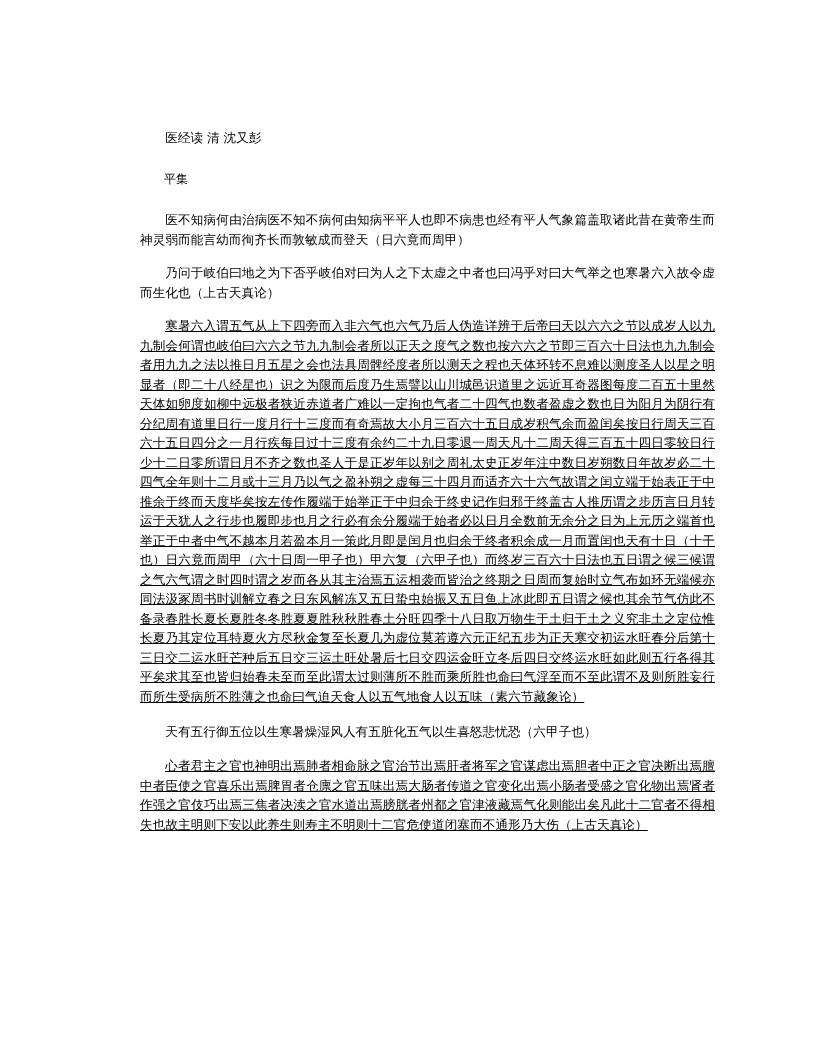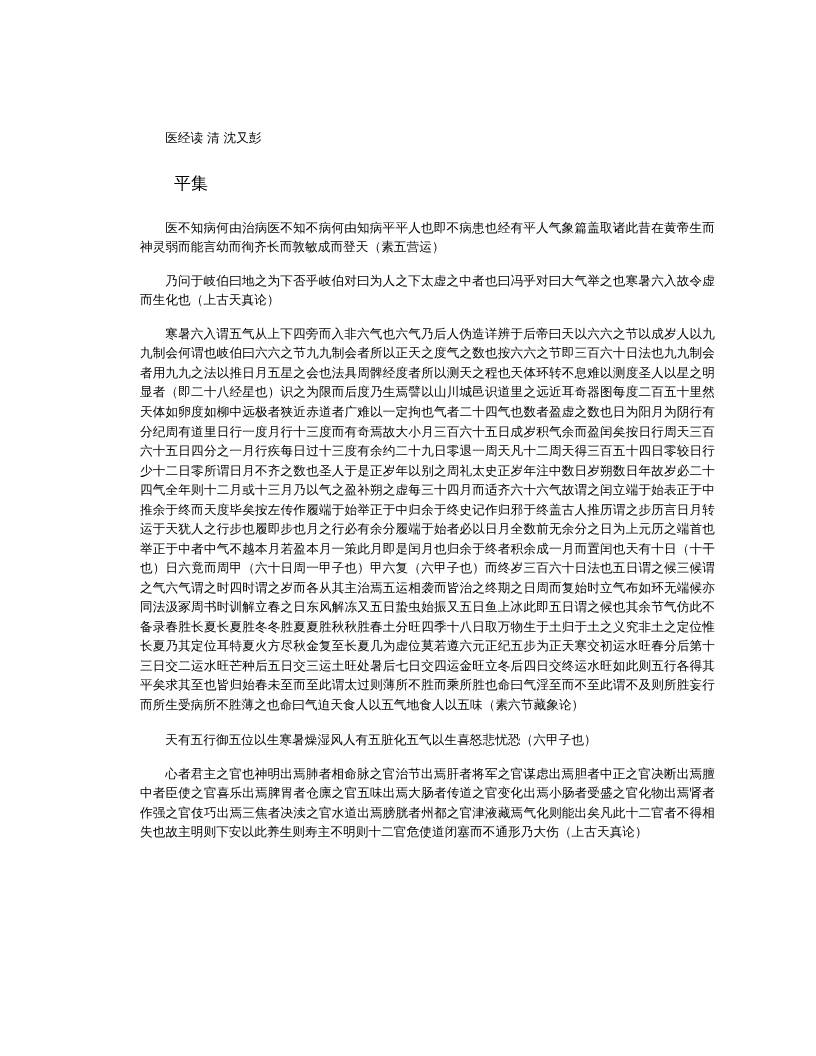--- a/index.html
+++ b/index.html
@@ -34,39 +34,40 @@
   .para.indent {
     text-indent: 2em;
   }
   .title-line {
     font-size: 12.6px;
     line-height: 1.55;
     margin: 0 0 22px 0;
     text-indent: 2em;
   }
   .subtitle-line {
-    font-size: 17px;
+    font-size: 12px;
     line-height: 1.55;
     margin: 0 0 22px 0;
     text-indent: 2em;
   }
   .para.block {
     margin-bottom: 16px;
+    text-decoration: underline;
   }
 </style>
 </head>
 <body>
 
 <div class="page">
   <div class="doc-body">
 
     <div class="title-line">医经读  清  沈又彭</div>
 
     <div class="subtitle-line">平集</div>
 
-    <p class="para indent">医不知病何由治病医不知不病何由知病平平人也即不病患也经有平人气象篇盖取诸此昔在黄帝生而神灵弱而能言幼而徇齐长而敦敏成而登天（素五营运）</p>
+    <p class="para indent">医不知病何由治病医不知不病何由知病平平人也即不病患也经有平人气象篇盖取诸此昔在黄帝生而神灵弱而能言幼而徇齐长而敦敏成而登天（日六竟而周甲）</p>
     <p class="para indent">乃问于岐伯曰地之为下否乎岐伯对曰为人之下太虚之中者也曰冯乎对曰大气举之也寒暑六入故令虚而生化也（上古天真论）</p>
     <p class="para indent block">寒暑六入谓五气从上下四旁而入非六气也六气乃后人伪造详辨于后帝曰天以六六之节以成岁人以九九制会何谓也岐伯曰六六之节九九制会者所以正天之度气之数也按六六之节即三百六十日法也九九制会者用九九之法以推日月五星之会也法具周髀经度者所以测天之程也天体环转不息难以测度圣人以星之明显者（即二十八经星也）识之为限而后度乃生焉譬以山川城邑识道里之远近耳奇器图每度二百五十里然天体如卵度如柳中远极者狭近赤道者广难以一定拘也气者二十四气也数者盈虚之数也日为阳月为阴行有分纪周有道里日行一度月行十三度而有奇焉故大小月三百六十五日成岁积气余而盈闰矣按日行周天三百六十五日四分之一月行疾每日过十三度有余约二十九日零退一周天凡十二周天得三百五十四日零较日行少十二日零所谓日月不齐之数也圣人于是正岁年以别之周礼太史正岁年注中数日岁朔数日年故岁必二十四气全年则十二月或十三月乃以气之盈补朔之虚每三十四月而适齐六十六气故谓之闰立端于始表正于中推余于终而天度毕矣按左传作履端于始举正于中归余于终史记作归邪于终盖古人推历谓之步历言日月转运于天犹人之行步也履即步也月之行必有余分履端于始者必以日月全数前无余分之日为上元历之端首也举正于中者中气不越本月若盈本月一策此月即是闰月也归余于终者积余成一月而置闰也天有十日（十干也）日六竟而周甲（六十日周一甲子也）甲六复（六甲子也）而终岁三百六十日法也五日谓之候三候谓之气六气谓之时四时谓之岁而各从其主治焉五运相袭而皆治之终期之日周而复始时立气布如环无端候亦同法汲冢周书时训解立春之日东风解冻又五日蛰虫始振又五日鱼上冰此即五日谓之候也其余节气仿此不备录春胜长夏长夏胜冬冬胜夏夏胜秋秋胜春土分旺四季十八日取万物生于土归于土之义究非土之定位惟长夏乃其定位耳特夏火方尽秋金复至长夏几为虚位莫若遵六元正纪五步为正天寒交初运水旺春分后第十三日交二运水旺芒种后五日交三运土旺处暑后七日交四运金旺立冬后四日交终运水旺如此则五行各得其平矣求其至也皆归始春未至而至此谓太过则薄所不胜而乘所胜也命曰气淫至而不至此谓不及则所胜妄行而所生受病所不胜薄之也命曰气迫天食人以五气地食人以五味（素六节藏象论）</p>
     <p class="para indent">天有五行御五位以生寒暑燥湿风人有五脏化五气以生喜怒悲忧恐（六甲子也）</p>
     <p class="para indent block">心者君主之官也神明出焉肺者相命脉之官治节出焉肝者将军之官谋虑出焉胆者中正之官决断出焉膻中者臣使之官喜乐出焉脾胃者仓廪之官五味出焉大肠者传道之官变化出焉小肠者受盛之官化物出焉肾者作强之官伎巧出焉三焦者决渎之官水道出焉膀胱者州都之官津液藏焉气化则能出矣凡此十二官者不得相失也故主明则下安以此养生则寿主不明则十二官危使道闭塞而不通形乃大伤（上古天真论）</p>
 
   </div>
 </div>
 
 </body></html>

